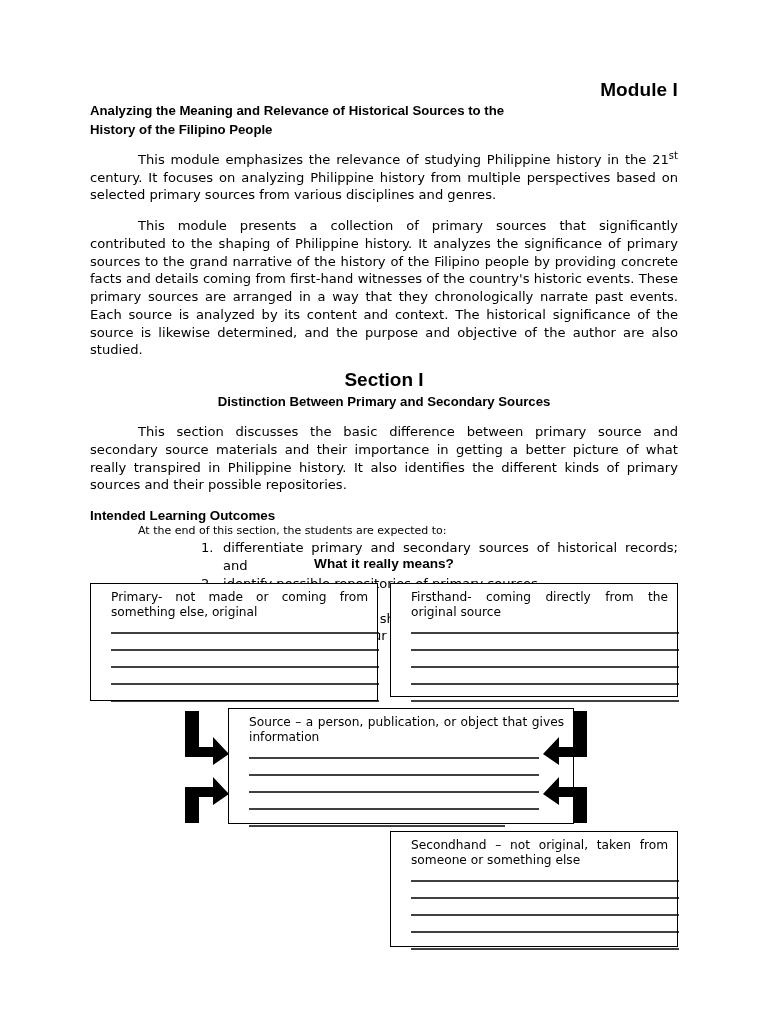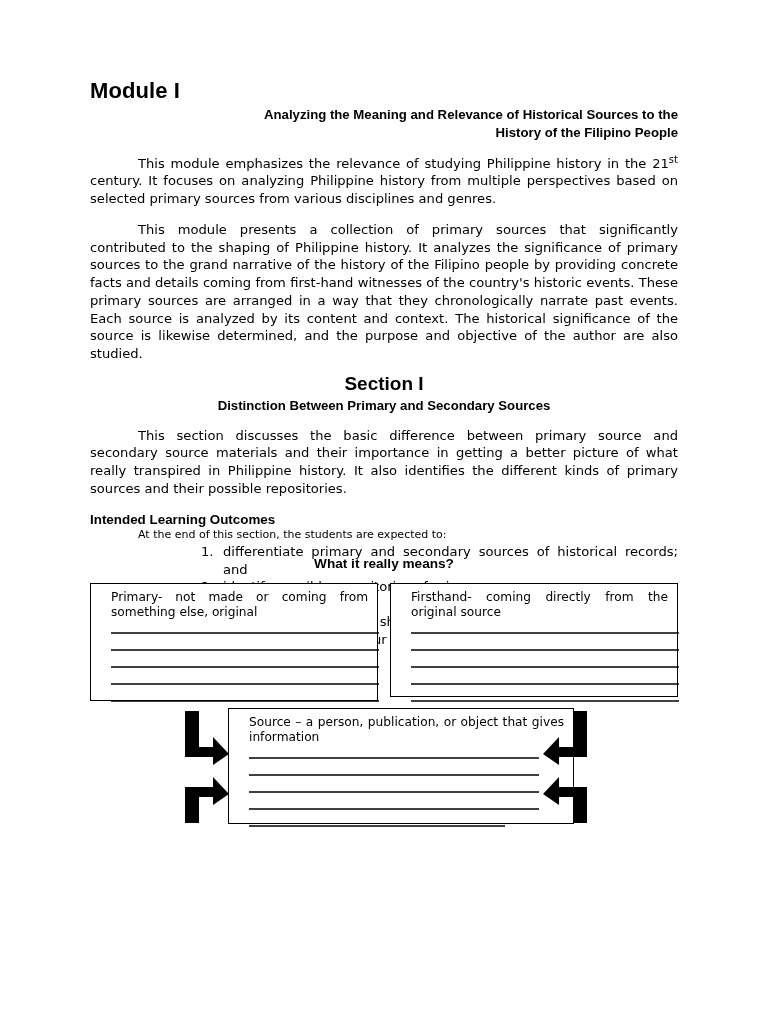--- a/index.html
+++ b/index.html
@@ -27,31 +27,31 @@
     position: absolute;
     left: 90px;
     top: 78px;
     width: 588px;
   }
 
   
   .module-title {
     font-family: "Liberation Sans", sans-serif;
     font-weight: bold;
-    font-size: 22px;
-    text-align: left;
+    font-size: 19px;
+    text-align: right;
     line-height: 1.22;
     margin: 0;
     letter-spacing: 0.1px;
   }
   .module-subtitle {
     font-family: "Liberation Sans", sans-serif;
     font-weight: bold;
     font-size: 13.2px;
-    text-align: right;
+    text-align: left;
     line-height: 1.32;
     margin: 1px 0 0 0;
   }
   .section-title {
     font-family: "Liberation Sans", sans-serif;
     font-weight: bold;
     font-size: 19px;
     text-align: center;
     margin: 10px 0 0 0;
     line-height: 1.2;
@@ -259,20 +259,32 @@
           <line x1="0" y1="5" x2="290" y2="5" stroke="#000" stroke-width="1.6"></line>
           <line x1="0" y1="22" x2="290" y2="22" stroke="#000" stroke-width="1.6"></line>
           <line x1="0" y1="39" x2="290" y2="39" stroke="#000" stroke-width="1.6"></line>
           <line x1="0" y1="56" x2="290" y2="56" stroke="#000" stroke-width="1.6"></line>
           <line x1="0" y1="73" x2="256" y2="73" stroke="#000" stroke-width="1.6"></line>
         </svg>
       </div>
     </div>
 
 
+    <div class="box" id="box-secondhand">
+      <div class="term">Secondhand – not original, taken from someone or something else</div>
+      <div class="rules">
+        <svg width="270" height="76" viewBox="0 0 270 76">
+          <line x1="0" y1="5" x2="268" y2="5" stroke="#000" stroke-width="1.6"></line>
+          <line x1="0" y1="22" x2="268" y2="22" stroke="#000" stroke-width="1.6"></line>
+          <line x1="0" y1="39" x2="268" y2="39" stroke="#000" stroke-width="1.6"></line>
+          <line x1="0" y1="56" x2="268" y2="56" stroke="#000" stroke-width="1.6"></line>
+          <line x1="0" y1="73" x2="268" y2="73" stroke="#000" stroke-width="1.6"></line>
+        </svg>
+      </div>
+    </div>
 
     <div class="arrow" id="arrow-tl">
       <svg width="48" height="54" viewBox="0 0 48 54">
         <path d="M2,0 L16,0 L16,36 L30,36 L30,26 L46,43 L30,54 L30,46 L2,46 Z" fill="#000"></path>
       </svg>
     </div>
 
     <div class="arrow" id="arrow-bl">
       <svg width="48" height="54" viewBox="0 0 48 54">
         <path d="M2,54 L2,18 L30,18 L30,8 L46,25 L30,36 L30,28 L16,28 L16,54 Z" fill="#000"></path>

